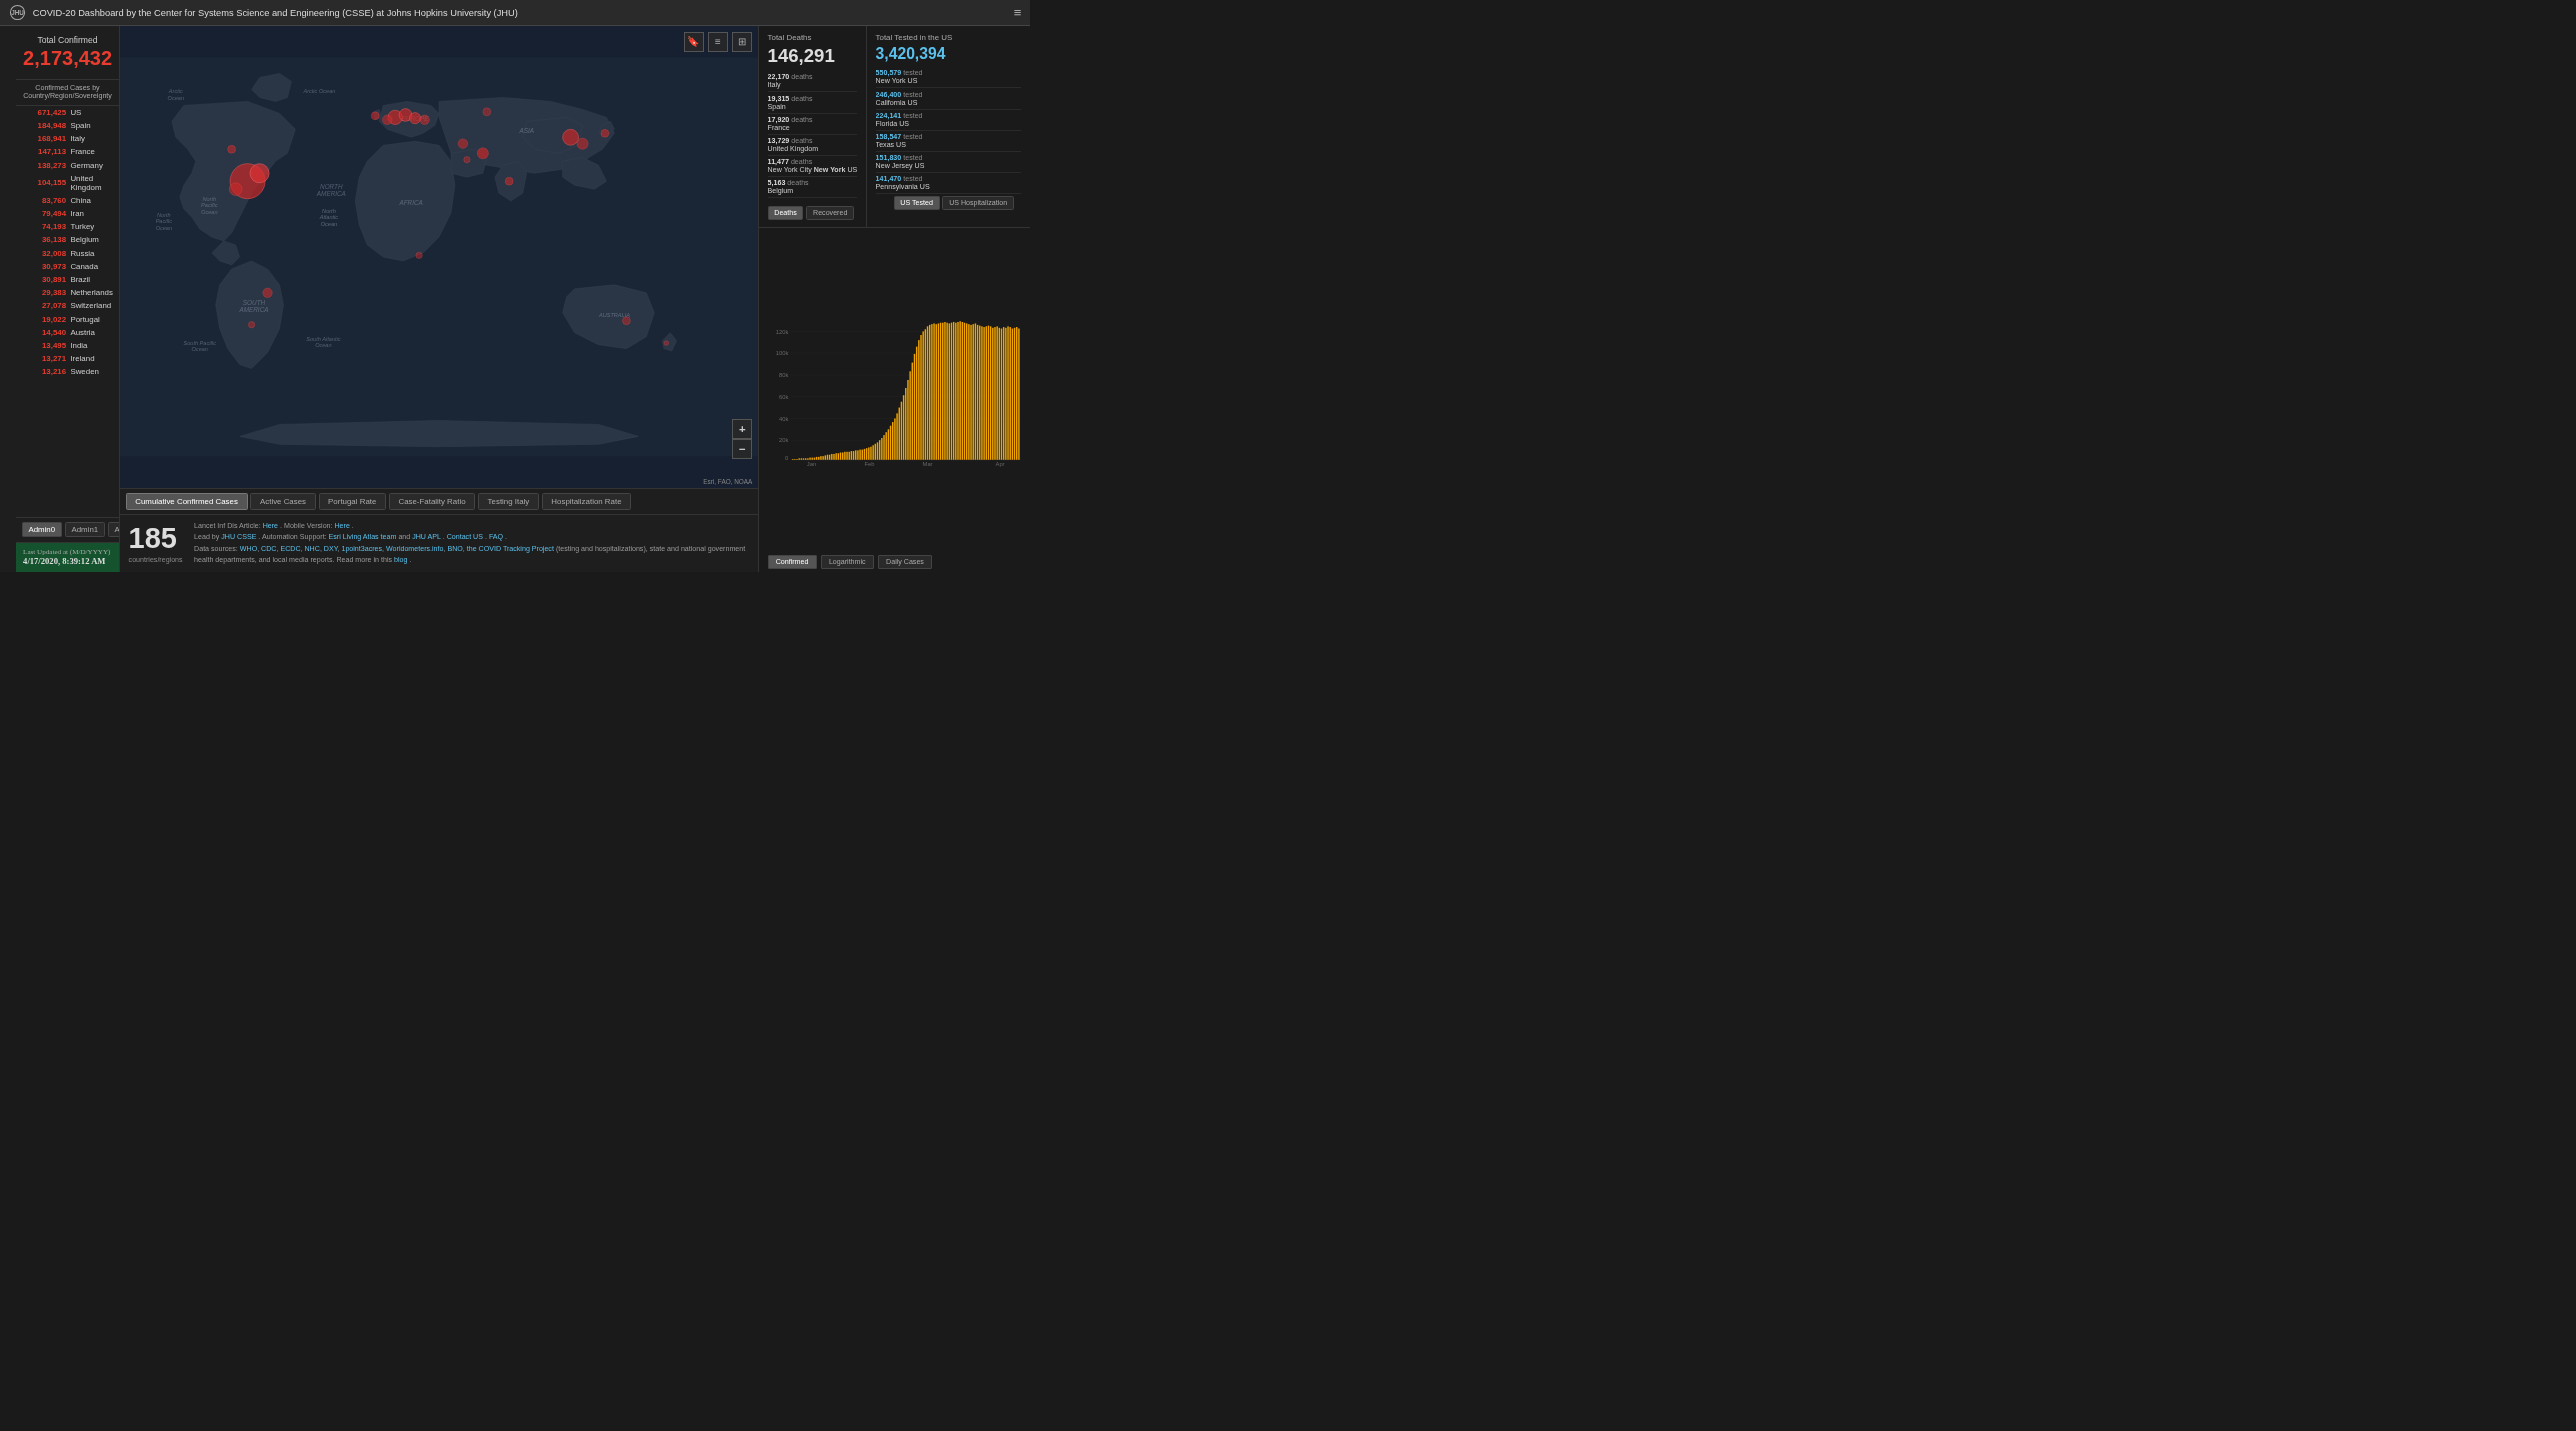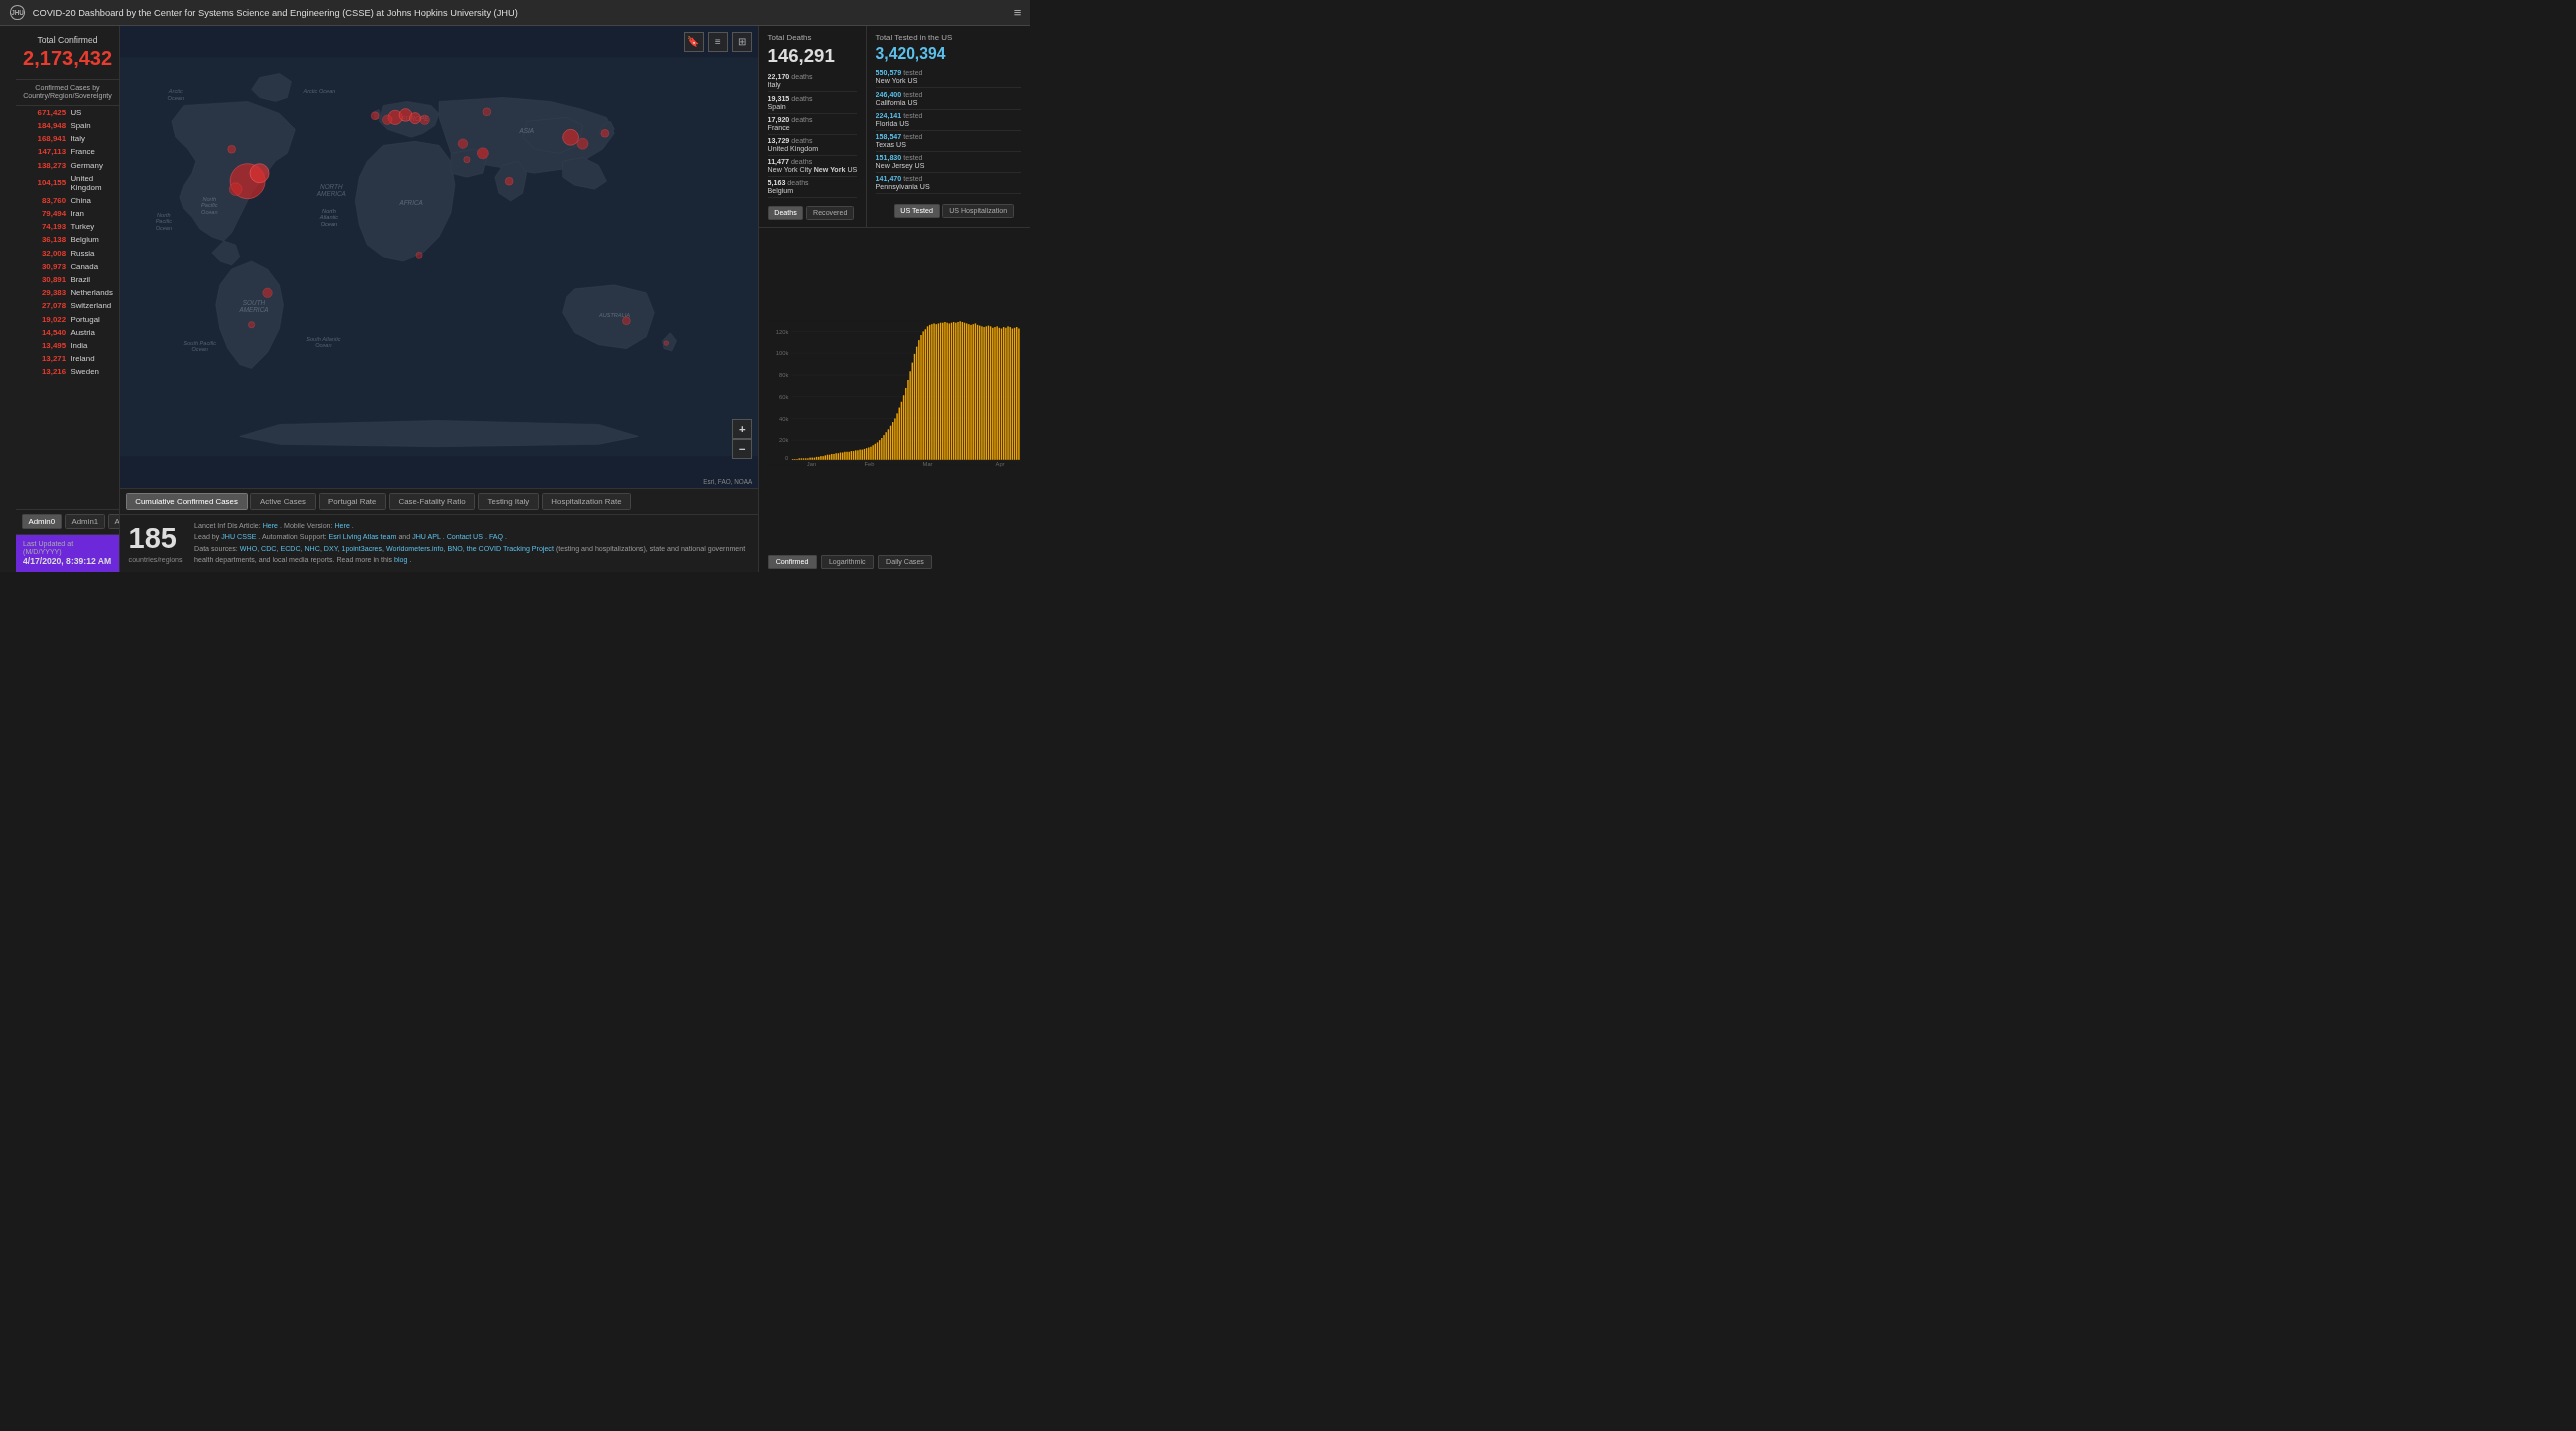--- a/index.html
+++ b/index.html
@@ -124,22 +124,23 @@
     }
     .admin-tab.active {
       background: #555;
       color: #fff;
     }
 
     .last-updated {
       padding: 5.7px 7.1px;
       font-size: 7.1px;
       color: #aaa;
-      background: #6d28d9;
+      background: #14532d;
       border-top: 0.7px solid #333;
+      font-family: Liberation Serif, serif;
     }
     .last-updated .date {
       color: #ddd;
       font-size: 8.6px;
       font-weight: bold;
     }
 
     
     #map-area {
       flex: 1;
@@ -386,21 +387,21 @@
     .tested-item .tested-label {
       color: #888;
     }
     .tested-item .tested-place {
       color: #ccc;
     }
 
     .tested-tabs {
       display: flex;
       gap: 2.9px;
-      margin-top: 8px;
+      margin-top: 0;
       padding-left: 18px;
     }
     .tested-tab {
       background: #2a2a2a;
       border: 0.7px solid #444;
       color: #aaa;
       font-size: 7.1px;
       padding: 2.1px 5.7px;
       cursor: pointer;
       border-radius: 1.4px;

